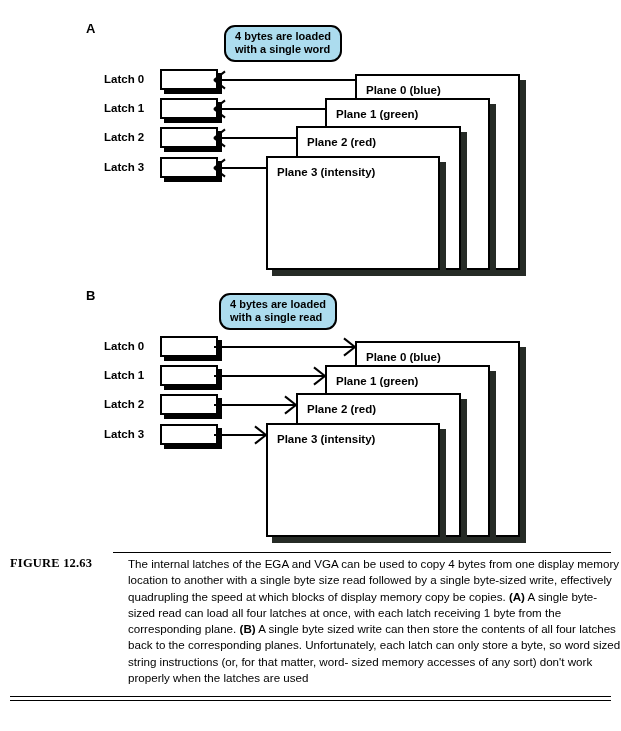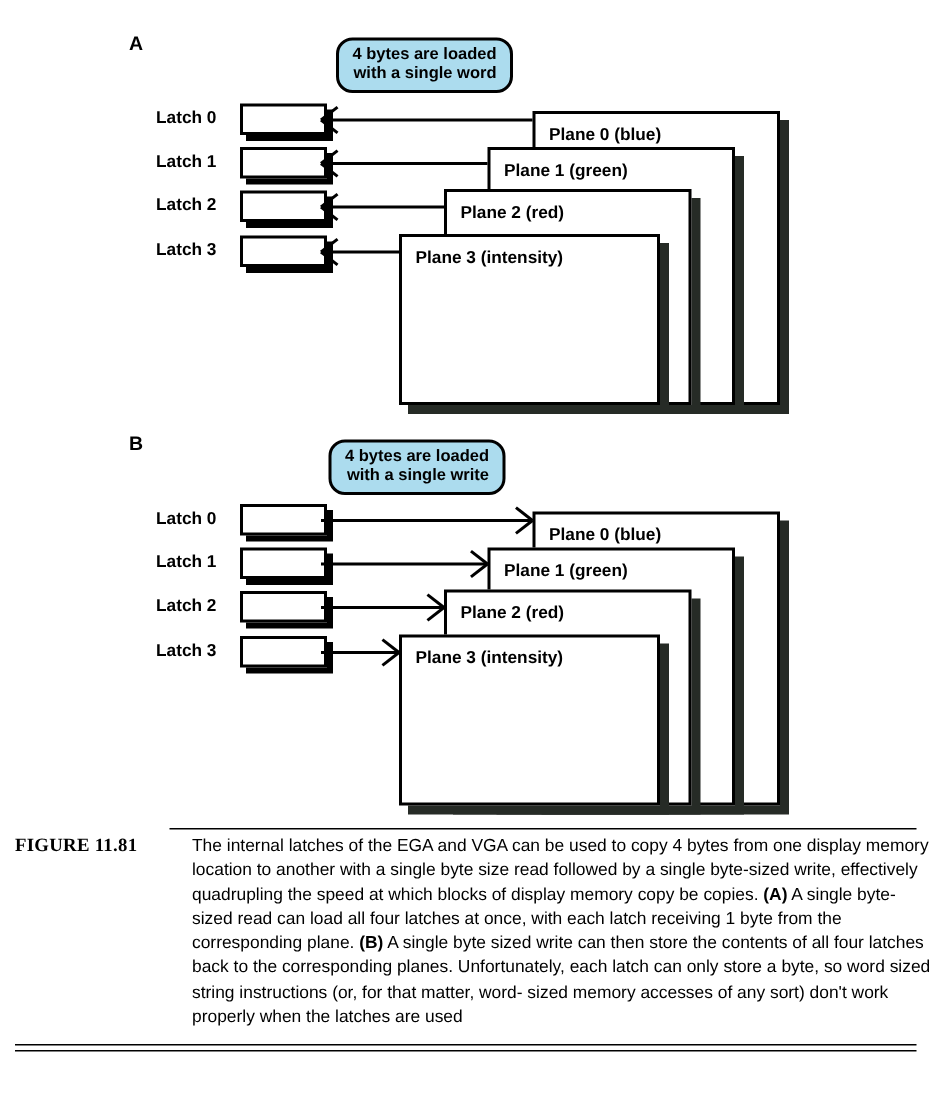--- a/index.html
+++ b/index.html
@@ -41,21 +41,21 @@
   .callout {
     position: absolute;
     background: #ACDCEE;
     border: 2px solid #000000;
     border-radius: 11px;
     padding: 3px 9px 4px 9px;
     font-weight: bold;
     font-size: 11px;
     line-height: 13px;
     white-space: nowrap;
-    text-align: right;
+    text-align: left;
   }
   .callout-line { display: block; }
 
   
   .latch-row {
     position: absolute;
     height: 26px;
   }
   .latch-label {
     position: absolute;
@@ -313,21 +313,21 @@
         <div class="bar down"></div>
       </div>
     </div>
   </div>
 
   <div class="panel" id="panel-B" style="top:280px;height:270px;">
     <div class="panel-letter" style="left:86px;top:9px;">B</div>
 
     <div class="callout" style="left: 219px; top: 13px; background: rgb(172, 220, 238); border-color: rgb(0, 0, 0);">
       <span class="callout-line">4 bytes are loaded</span>
-      <span class="callout-line">with a single write</span>
+      <span class="callout-line">with a single read</span>
     </div>
 
     <div class="plane" style="left:355px;top:61px;width:165px;height:196px;">
       <div class="plane-shadow" style="background: rgb(38, 43, 38);"></div>
       <div class="plane-face" style="background: rgb(255, 255, 255); border-color: rgb(0, 0, 0);">
         <div class="plane-label">Plane 0 (blue)</div>
       </div>
     </div>
     <div class="plane" style="left:325px;top:85px;width:165px;height:172px;">
       <div class="plane-shadow" style="background: rgb(38, 43, 38);"></div>
@@ -402,19 +402,19 @@
       <div class="arrow-shaft" style="width:52px;"></div>
       <div class="arrow-head right">
         <div class="bar up"></div>
         <div class="bar down"></div>
       </div>
     </div>
   </div>
 
   <div class="caption-block">
     <div class="caption-rule-top"></div>
-    <div class="caption-figure-label">FIGURE 11.81</div>
+    <div class="caption-figure-label">FIGURE 12.63</div>
     <div class="caption-text" id="caption-text">The internal latches of the EGA and VGA can be used to copy 4 bytes from one display memory location to another with a single byte size read followed by a single byte-sized write, effectively quadrupling the speed at which blocks of display memory copy be copies. <b>(A)</b> A single byte-sized read can load all four latches at once, with each latch receiving 1 byte from the corresponding plane. <b>(B)</b> A single byte sized write can then store the contents of all four latches back to the corresponding planes. Unfortunately, each latch can only store a byte, so word sized string instructions (or, for that matter, word- sized memory accesses of any sort) don't work properly when the latches are used</div>
     <div class="caption-rule-bottom-1"></div>
     <div class="caption-rule-bottom-2"></div>
   </div>
 
 </div>
 
 </body></html>

